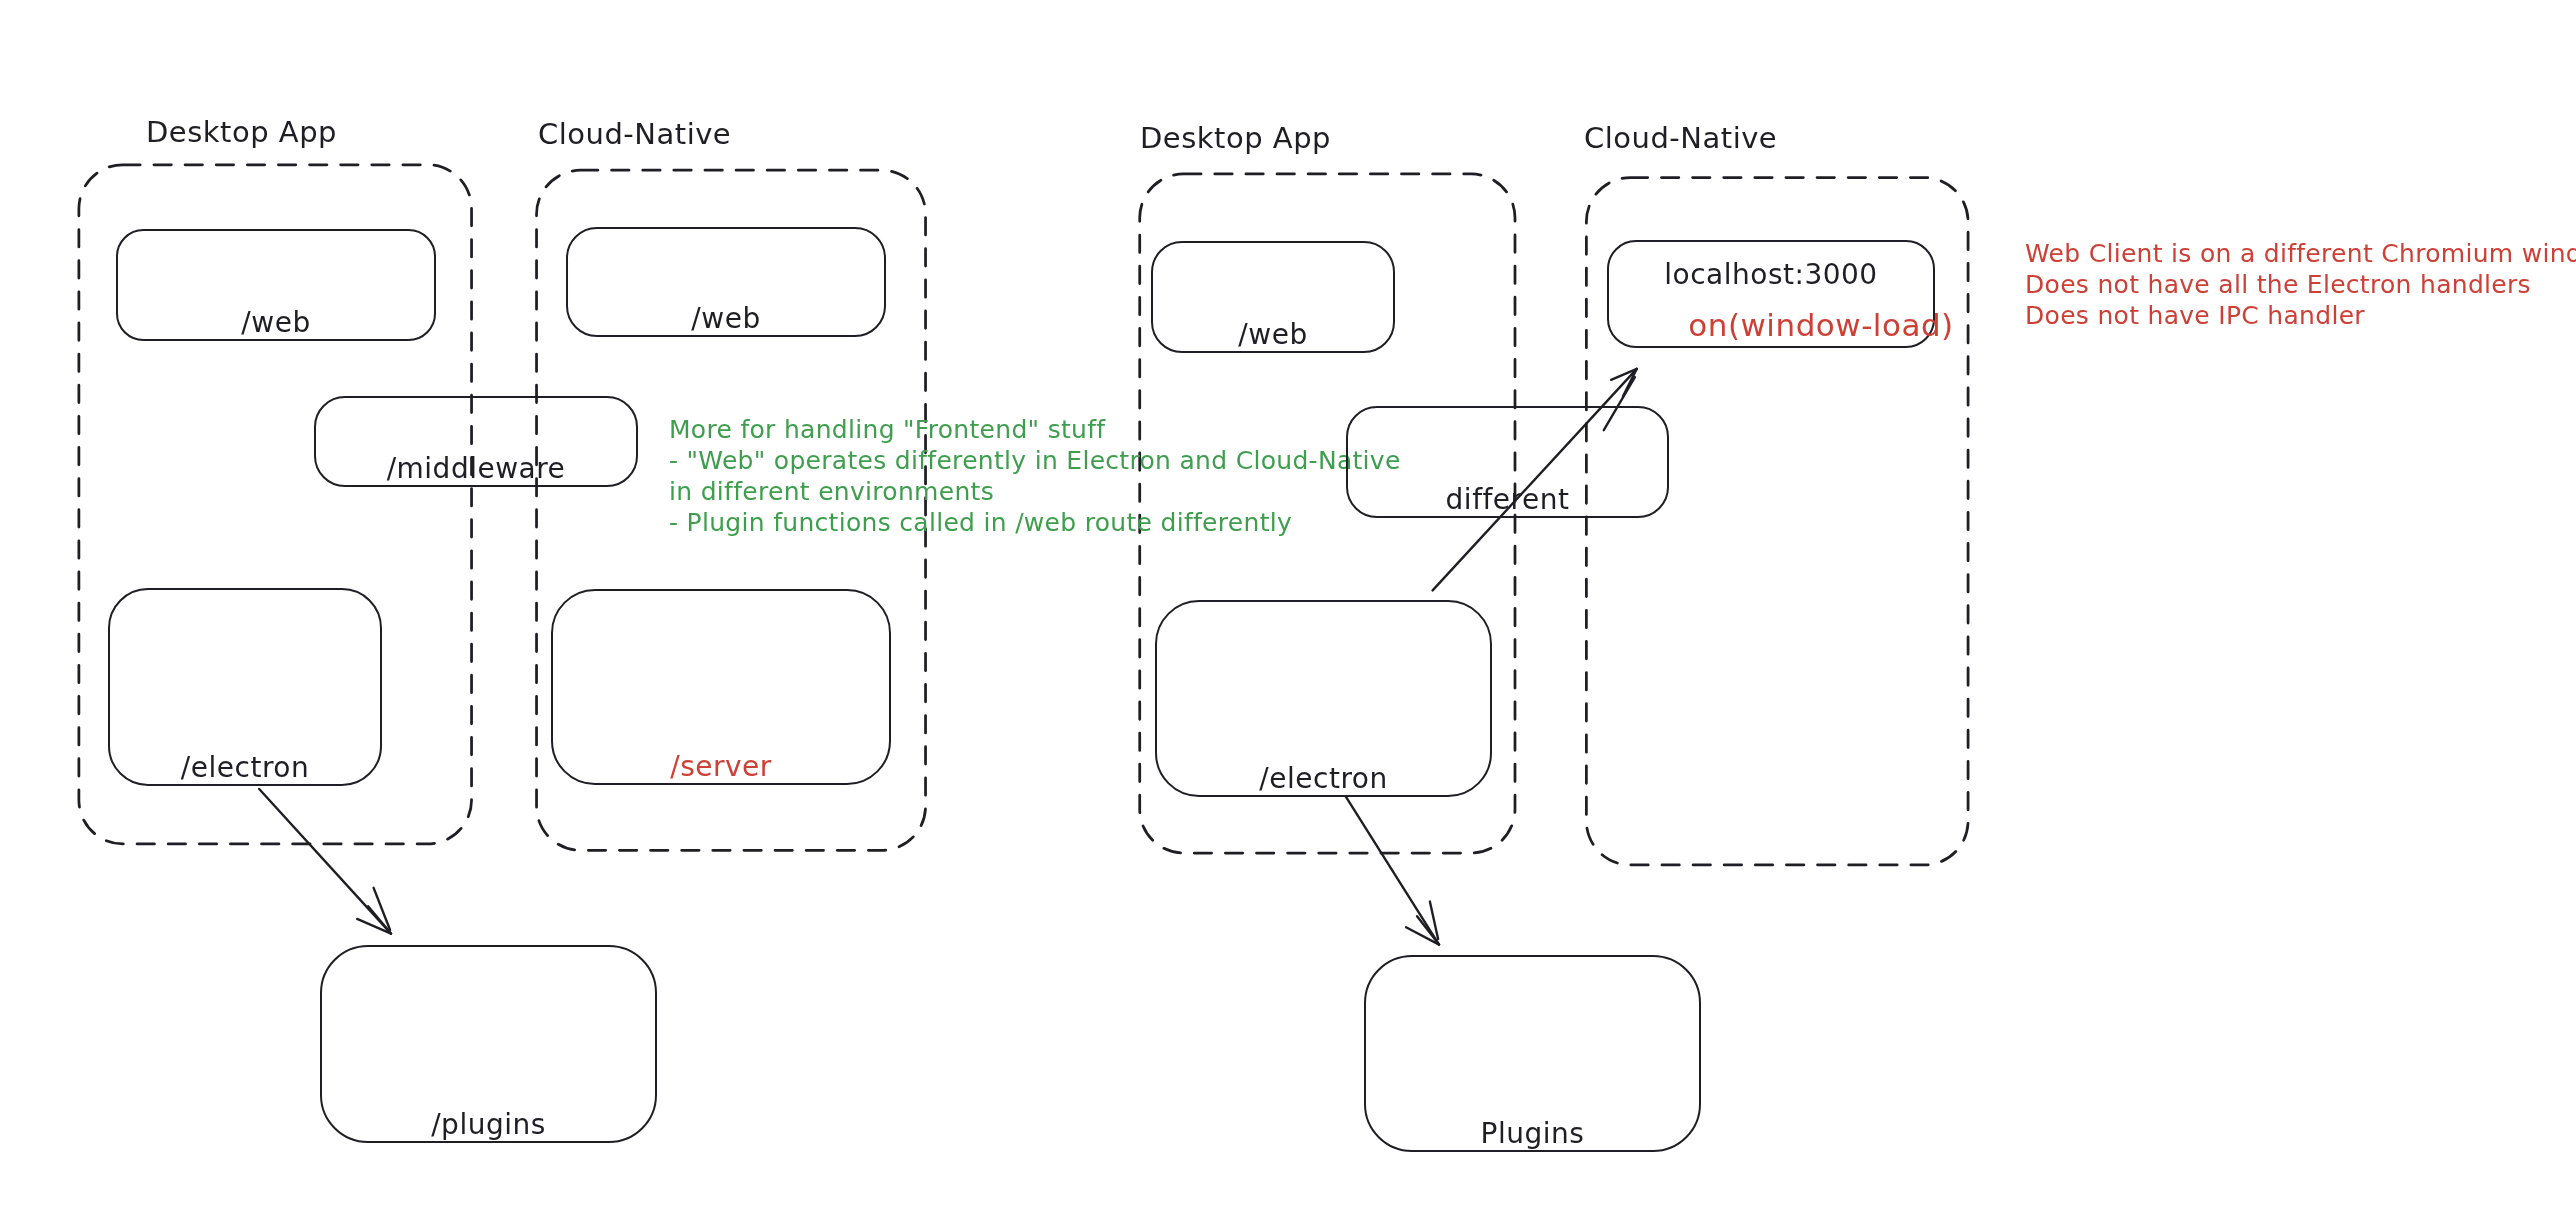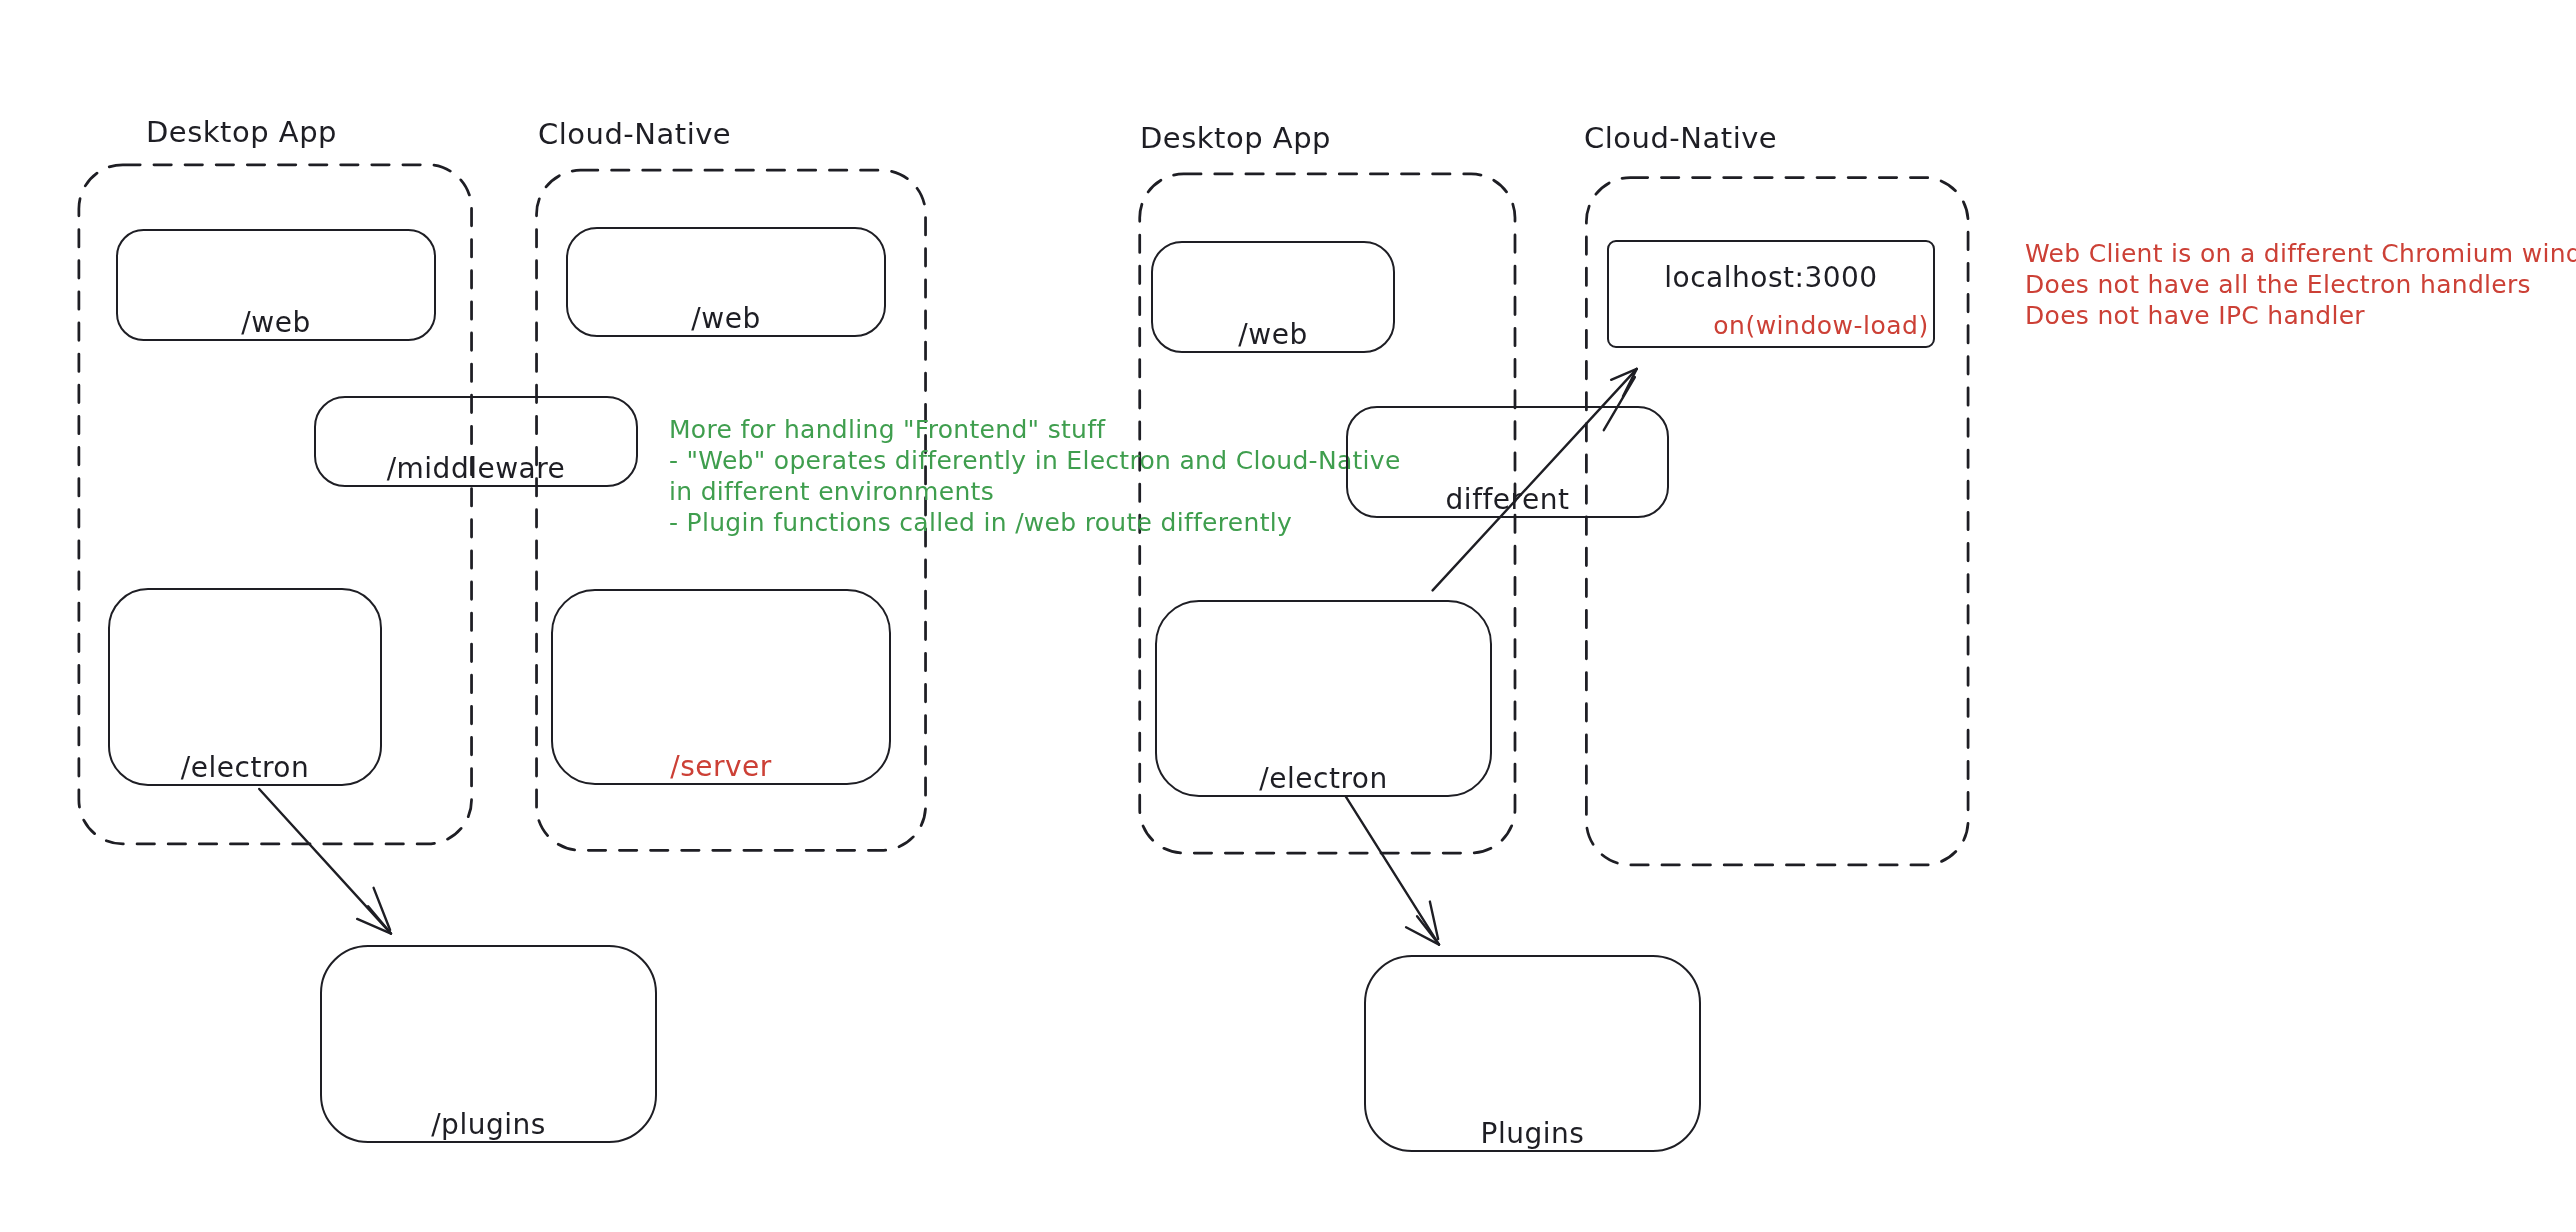--- a/index.html
+++ b/index.html
@@ -41,21 +41,21 @@
     letter-spacing:0.3px;
     white-space:nowrap;
   }
   .note div{line-height:31px;}
   .note-green{color:var(--green);}
   .note-red{color:var(--red);line-height:32px;}
   .red-text{color:var(--red);}
   .label{white-space:nowrap;}
   .localhost-box{flex-direction:column;align-items:center;}
   .localhost-sub{
-    font-size:25px;
+    font-size:31px;
     color:var(--red);
     margin-top:16.5px;
     transform:translateX(50px);
   }
 </style>
 </head>
 <body>
 
 <div id="canvas">
 
@@ -129,21 +129,21 @@
   </div>
 
   <div class="container-title" style="left:1140px;top:121px;width:256px;">Desktop App</div>
 
   <div class="container-title" style="left:1584px;top:121px;width:256px;">Cloud-Native</div>
 
   <div class="box" style="left:1151px;top:241px;width:244px;height:112px;border-radius:31px;padding-top:16.5px;">
     <span class="label">/web</span>
   </div>
 
-  <div class="box localhost-box" style="left:1607px;top:240px;width:328px;height:108px;border-radius:9px;padding-top:13px;">
+  <div class="box localhost-box" style="left:1607px;top:240px;width:328px;height:108px;border-radius:29px;padding-top:13px;">
     <span class="label">localhost:3000</span>
     <span class="label localhost-sub">on(window-load)</span>
   </div>
 
   <div class="box" style="left:1346px;top:406px;width:323px;height:112px;border-radius:31px;padding-top:37px;">
     <span class="label">different</span>
   </div>
 
   <div class="box" style="left:1155px;top:600px;width:337px;height:197px;border-radius:44px;padding-top:22px;">
     <span class="label">/electron</span>

